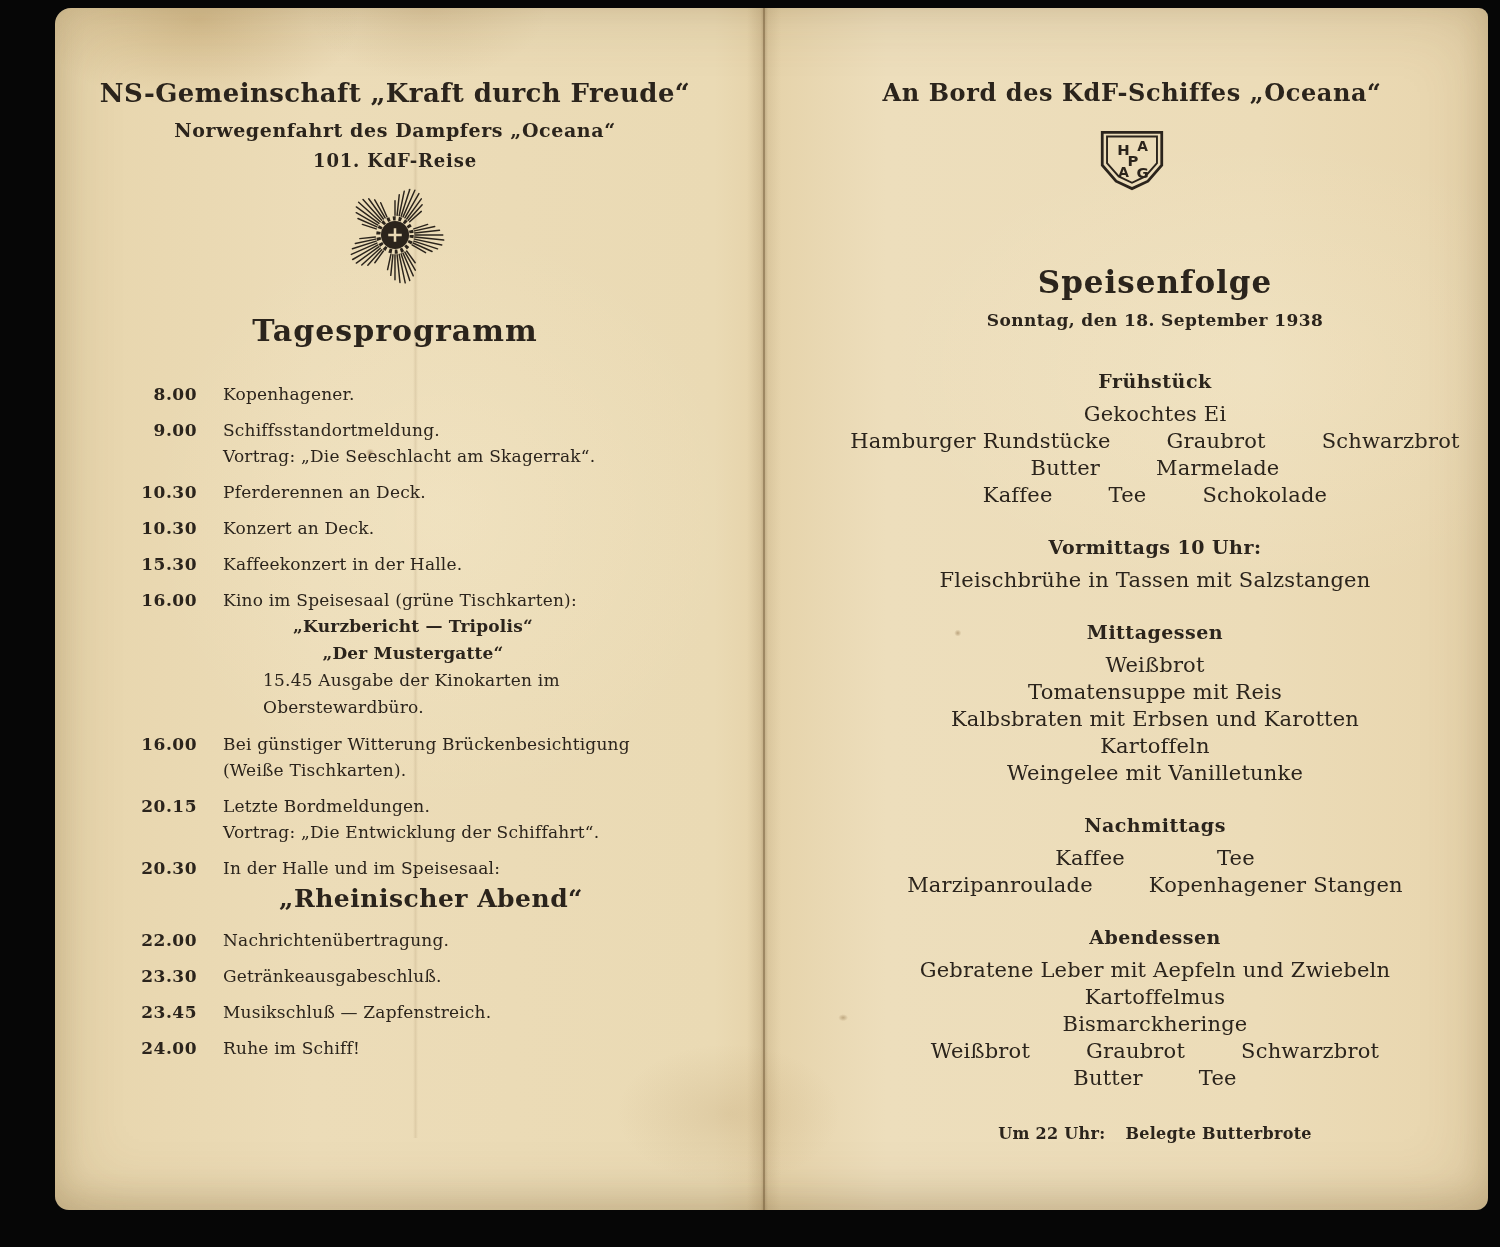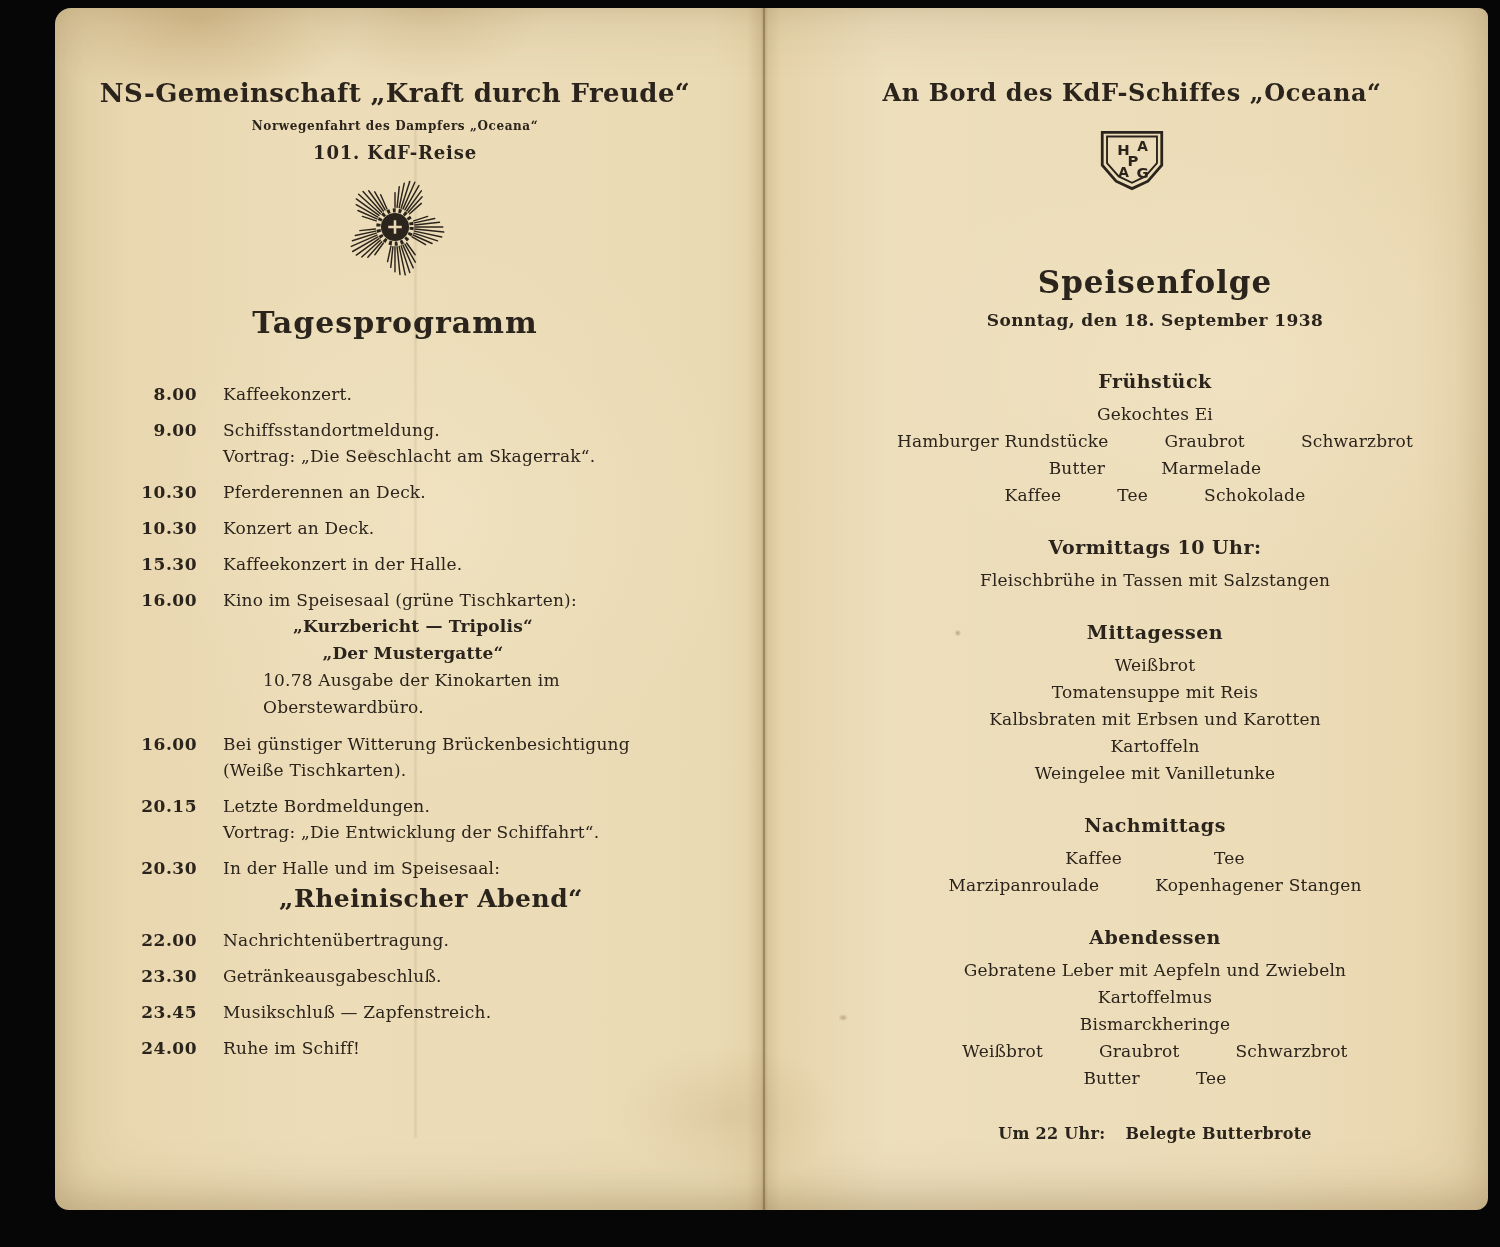--- a/index.html
+++ b/index.html
@@ -23,21 +23,21 @@
   }
   .fold-band{position:absolute;left:692px;top:0;width:34px;height:100%;
     background:linear-gradient(90deg,transparent 0%,rgba(115,88,48,0.14) 40%,rgba(100,75,40,0.30) 50%,rgba(115,88,48,0.10) 62%,transparent 100%);}
   .fold-line{position:absolute;left:708px;top:0;width:2px;height:100%;background:rgba(100,75,42,0.38);}
   .crease-left{position:absolute;left:358px;top:120px;width:5px;height:1010px;
     background:linear-gradient(90deg,transparent,rgba(130,100,60,0.12),transparent);}
 
   
   .left-header{position:absolute;left:28px;top:70px;width:624px;text-align:center;}
   .lp-title{font-size:26px;font-weight:700;letter-spacing:0.4px;}
-  .lp-sub{font-size:12px;font-weight:600;margin-top:11px;letter-spacing:0.6px;}
+  .lp-sub{font-size:19px;font-weight:600;margin-top:11px;letter-spacing:0.6px;}
   .lp-trip{font-size:18px;font-weight:600;margin-top:9px;letter-spacing:0.8px;}
   .emblem{margin-top:12px;height:104px;}
   .lp-program-title{font-size:30px;font-weight:700;margin-top:26px;letter-spacing:1px;}
 
   .schedule{position:absolute;left:80px;top:373px;width:540px;font-size:17px;}
   .entry{display:flex;margin-bottom:10px;}
   .time{flex:none;width:62px;text-align:right;line-height:26px;letter-spacing:0.5px;font-weight:600;}
   .txt{margin-left:26px;width:430px;}
   .line{line-height:26px;letter-spacing:0.2px;font-weight:500;}
   .cline{line-height:27px;text-align:center;width:380px;letter-spacing:0.2px;font-weight:600;}
@@ -47,21 +47,21 @@
   
   .right-header{position:absolute;left:715px;top:70px;width:724px;text-align:center;}
   .rp-title{font-size:24px;font-weight:700;letter-spacing:0.6px;}
   .hapag{margin-top:22px;height:64px;}
   .menu{position:absolute;left:760px;top:256px;width:680px;text-align:center;}
   .menu-title{font-size:31px;font-weight:700;letter-spacing:1px;}
   .menu-date{font-size:17px;font-weight:600;margin-top:10px;letter-spacing:0.4px;}
   .msec{margin-top:27px;}
   .msec.first{margin-top:40px;}
   .mhead{font-size:19px;font-weight:700;margin-bottom:9px;letter-spacing:0.5px;}
-  .mrow{display:flex;justify-content:center;gap:56px;line-height:27px;font-size:17px;font-weight:500;letter-spacing:0.2px;}
+  .mrow{display:flex;justify-content:center;gap:56px;line-height:27px;font-size:21px;font-weight:500;letter-spacing:0.2px;}
   .mrow.wide{gap:92px;}
   .menu-footer{margin-top:32px;font-size:16px;font-weight:600;display:flex;justify-content:center;gap:20px;letter-spacing:0.3px;}
   svg text{font-family:"DejaVu Sans","Liberation Sans",sans-serif;}
 </style>
 </head>
 <body>
 
 <div class="paper">
   <div class="fold-band"></div>
   <div class="fold-line"></div>
@@ -96,21 +96,21 @@
         <path d="M43.5,50 H56.5 M50,43.5 V56.5" stroke="#e9d8b3" stroke-width="2.4"></path>
       </svg>
     </div>
     <div class="lp-program-title">Tagesprogramm</div>
   </div>
 
   <div class="schedule">
     <div class="entry">
       <div class="time">8.00</div>
       <div class="txt">
-          <div class="line">Kaffeekonzert.</div>
+          <div class="line">Kopenhagener.</div>
         </div>
     </div>
     <div class="entry">
       <div class="time">9.00</div>
       <div class="txt">
         <div class="line">Schiffsstandortmeldung.</div>
         <div class="line">Vortrag: „Die Seeschlacht am Skagerrak“.</div>
       </div>
     </div>
     <div class="entry">
@@ -130,21 +130,21 @@
       <div class="txt">
           <div class="line">Kaffeekonzert in der Halle.</div>
         </div>
     </div>
     <div class="entry">
       <div class="time">16.00</div>
       <div class="txt">
         <div class="line">Kino im Speisesaal (grüne Tischkarten):</div>
         <div class="cline">„Kurzbericht — Tripolis“</div>
         <div class="cline">„Der Mustergatte“</div>
-        <div class="note">10.78 Ausgabe der Kinokarten im Oberstewardbüro.</div>
+        <div class="note">15.45 Ausgabe der Kinokarten im Oberstewardbüro.</div>
       </div>
     </div>
     <div class="entry">
       <div class="time">16.00</div>
       <div class="txt">
         <div class="line">Bei günstiger Witterung Brückenbesichtigung</div>
         <div class="line">(Weiße Tischkarten).</div>
       </div>
     </div>
     <div class="entry">

